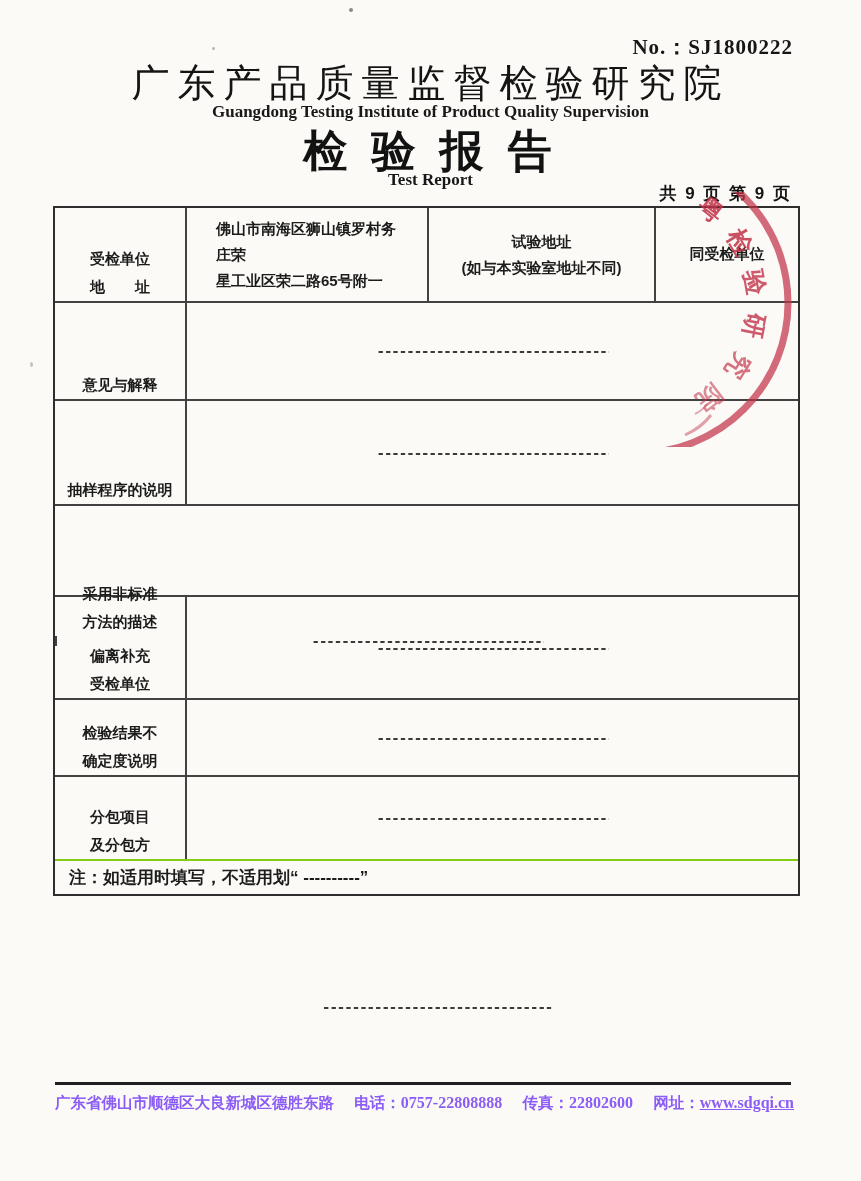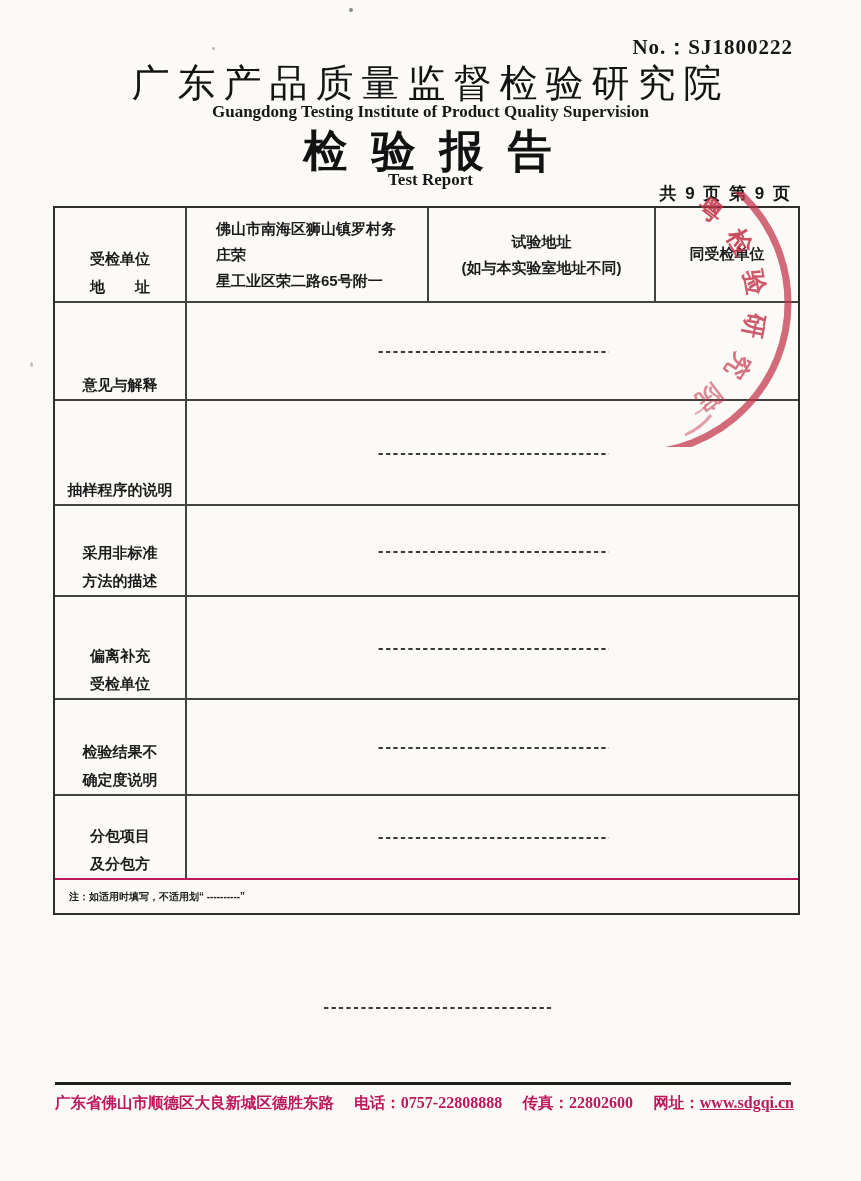--- a/index.html
+++ b/index.html
@@ -54,58 +54,58 @@
     box-sizing:border-box;
   }
   .trow{display:flex;box-sizing:border-box;}
   .trow + .trow{border-top:2px solid #424242;}
   .tcell{
     box-sizing:border-box;display:flex;flex-direction:column;
     justify-content:center;align-items:center;
     font-weight:700;font-size:15px;color:#1c1c1c;
   }
   .tcell + .tcell{border-left:2px solid #424242;}
-  .r1{height:93px;} .r2{height:98px;} .r3{height:105px;} .r4{height:91px;}
-  .r5{height:103px;} .r6{height:96px;} .r7{height:84px;}
+  .r1{height:93px;} .r2{height:98px;} .r3{height:105px;} .r4{height:91px;flex-direction:column;}
+  .r5{height:103px;} .r6{height:77px;} .r7{height:84px;}
   .c-label{width:130px;flex:0 0 130px;line-height:28px;text-align:center;justify-content:flex-end;}
   .c-addr{width:242px;flex:0 0 242px;align-items:flex-start;padding:0 29px;line-height:26px;text-align:left;}
   .c-test{width:227px;flex:0 0 227px;line-height:26px;text-align:center;}
   .c-same{flex:1;text-align:center;}
   .c-content{flex:1;align-items:center;}
   .lbl-line{display:block;}
   .dash-line{
     width:232px;overflow:hidden;white-space:nowrap;
     font-family:"DejaVu Sans Mono", monospace;
     font-weight:700;font-size:14px;letter-spacing:-1px;
     color:#3a3a3a;line-height:10px;
   }
   .note-row{
-    display:flex;align-items:center;border-top:2px solid #be185d;
-    height:33px;padding-left:14px;font-weight:700;font-size:10px;color:#1c1c1c;
+    display:flex;align-items:center;border-top:2px solid #84cc16;
+    height:33px;padding-left:14px;font-weight:700;font-size:17px;color:#1c1c1c;
   }
   
   .stamp{
     position:absolute;left:655px;top:192px;width:150px;height:255px;
     pointer-events:none;
   }
   
   .separator-line{
     position:absolute;top:999px;left:322px;width:232px;
     overflow:hidden;white-space:nowrap;
     font-family:"DejaVu Sans Mono", monospace;
     font-weight:700;font-size:14px;letter-spacing:-1px;color:#3a3a3a;
   }
   
   .footer-rule{
     position:absolute;top:1082px;left:55px;width:736px;height:3px;
     background:#1f1f1f;
   }
   .footer-text{
     position:absolute;top:1093px;left:55px;width:760px;
-    font-weight:700;font-size:15.5px;color:#be185d;white-space:nowrap;
+    font-weight:700;font-size:15.5px;color:#8b5cf6;white-space:nowrap;
   }
   .footer-text .gap{display:inline-block;width:16px;}
   .num{font-family:"Liberation Serif", serif;font-size:16px;}
   .web-url{
     font-family:"Liberation Serif", serif;font-size:16px;
     text-decoration:underline;
   }
   
   .speck{position:absolute;background:#8a8a86;border-radius:50%;}
   .sp1{left:349px;top:8px;width:4px;height:4px;}

